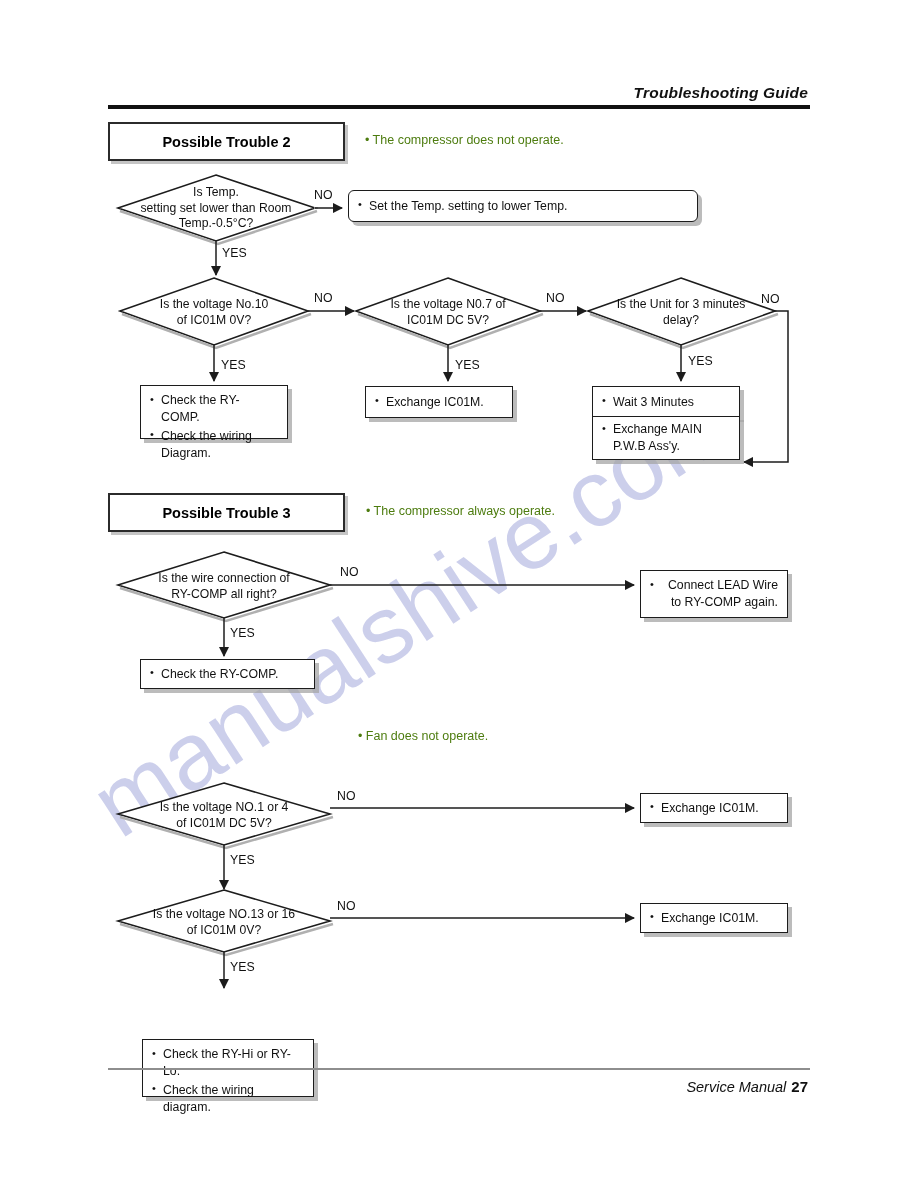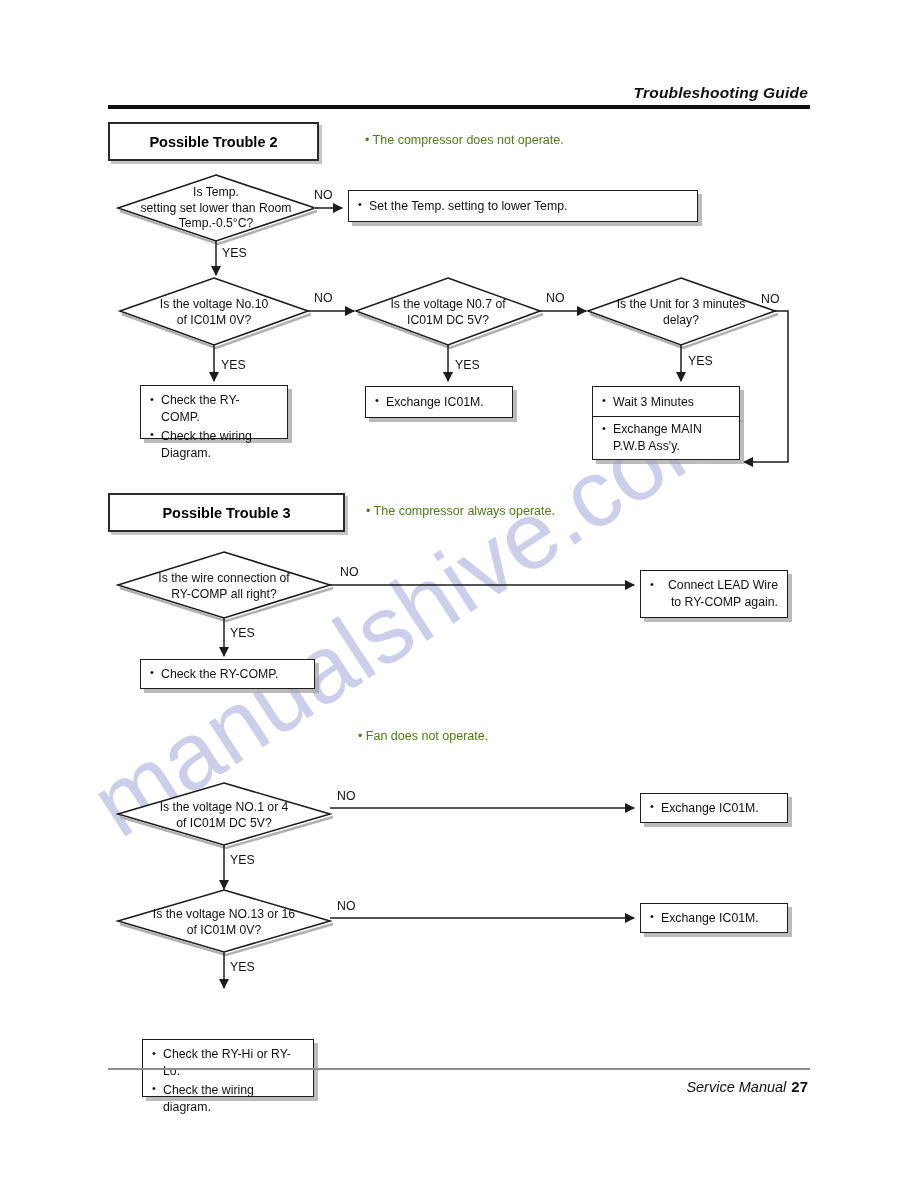--- a/index.html
+++ b/index.html
@@ -236,32 +236,32 @@
 
       <polygon points="224,890 330,921 224,952 118,921" fill="#ffffff" stroke="#1c1c1c" stroke-width="1.6"></polygon>
       <path d="M 120 924 L 226 955 L 333 924" stroke="#b0b0b0" stroke-width="2.5"></path>
 
       <path d="M 330 918 L 634 918" marker-end="url(#arrow)"></path>
 
       <path d="M 224 952 L 224 988" marker-end="url(#arrow)"></path>
     </g>
   </svg>
 
-  <div class="trouble-box" style="left:108px; top:122px; width:211px; height:39px;">Possible Trouble 2</div>
+  <div class="trouble-box" style="left:108px; top:122px; width:237px; height:39px;">Possible Trouble 2</div>
   <div class="caption" style="left:365px; top:133px;">• The compressor does not operate.</div>
 
   <div class="diamond-label" style="left:127px; top:185px; width:178px;">
     <div>Is Temp.</div>
     <div>setting set lower than Room</div>
     <div>Temp.-0.5°C?</div>
   </div>
   <div class="branch-label" style="left:314px; top:188px;">NO</div>
   <div class="branch-label" style="left:222px; top:246px;">YES</div>
 
-  <div class="result-box mid" style="left:348px; top:190px; width:350px; height:32px;">
+  <div class="result-box mid" style="left:348px; top:190px; width:350px; height:32px;border-radius:6px;">
     <ul>
       <li>Set the Temp. setting to lower Temp.</li>
     </ul>
   </div>
 
   <div class="diamond-label" style="left:130px; top:297px; width:168px;">
     <div>Is the voltage No.10</div>
     <div>of IC01M 0V?</div>
   </div>
   <div class="branch-label" style="left:314px; top:291px;">NO</div>

